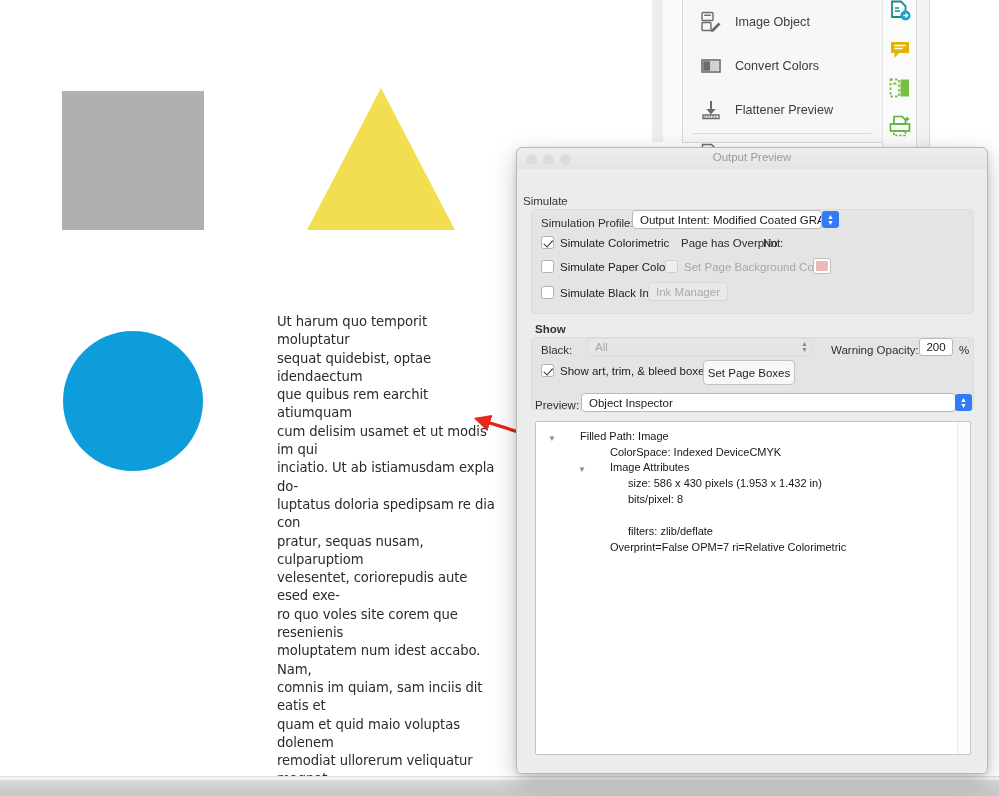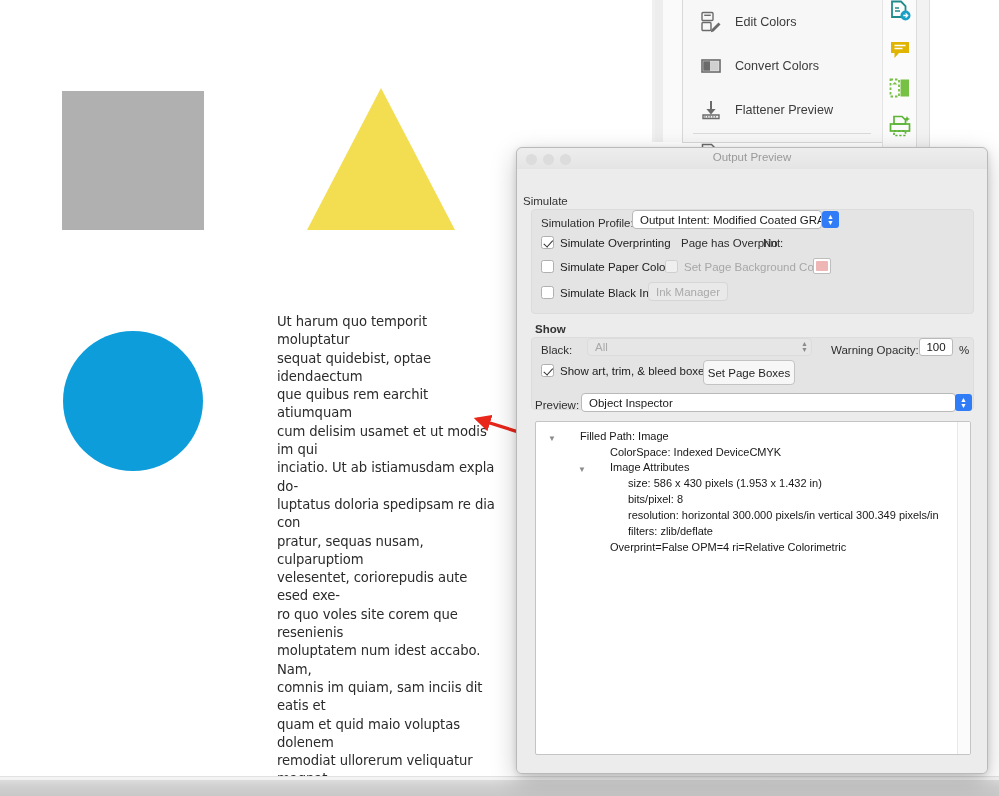--- a/index.html
+++ b/index.html
@@ -428,21 +428,21 @@
 
   <div class="tool-row" style="top:60px">
     <span class="tool-icon">
       <svg width="24" height="24" viewBox="0 0 24 24">
         <rect x="3" y="2.5" width="11" height="8" rx="1" fill="none" stroke="#6b6b6b" stroke-width="1.4"></rect>
         <rect x="5.2" y="4.6" width="6.6" height="1.4" fill="#6b6b6b"></rect>
         <rect x="3" y="12.5" width="9" height="8" rx="1" fill="none" stroke="#6b6b6b" stroke-width="1.4"></rect>
         <path d="M12.5 19.5 L19.5 12.5 L21.5 14.5 L14.5 21.5 L11.8 22.2 Z" fill="#6b6b6b"></path>
       </svg>
     </span>
-    <span class="tool-label">Edit Colors</span>
+    <span class="tool-label">Image Object</span>
   </div>
 
   <div class="tool-row" style="top:148px">
     <span class="tool-icon">
       <svg width="24" height="24" viewBox="0 0 24 24">
         <path d="M11 3 v8 h-3.6 L12 16.5 L16.6 11 H13 V3 Z" fill="#6b6b6b"></path>
         <path d="M4 17 h16 v3.5 h-16 Z" fill="none" stroke="#6b6b6b" stroke-width="1.4"></path>
         <g fill="#6b6b6b">
           <rect x="5.4" y="18.2" width="1.3" height="1.3"></rect>
           <rect x="8" y="18.2" width="1.3" height="1.3"></rect>
@@ -534,21 +534,21 @@
 
     <div class="field-label" style="left:24px; top:48px">Simulation Profile:</div>
 
     <div class="popup-button" style="left:115px; top:41px; width:190px; height:19px">Output Intent: Modified Coated GRACoL...</div>
     <div class="popup-stepper" style="left:305px; top:42px; height:17px">
       <span>▲</span>
         <span>▼</span>
     </div>
 
     <div class="checkbox checked" style="left:24px; top:67px"></div>
-    <div class="cb-label" style="left:43px; top:68px">Simulate Overprinting</div>
+    <div class="cb-label" style="left:43px; top:68px">Simulate Colorimetric</div>
     <div class="field-label" style="left:164px; top:68px">Page has Overprint:</div>
     <div class="field-label" style="left:246px; top:68px">No</div>
 
     <div class="checkbox" style="left:24px; top:91px"></div>
     <div class="cb-label" style="left:43px; top:92px">Simulate Paper Color</div>
 
     <div class="checkbox disabled" style="left:148px; top:91px"></div>
     <div class="cb-label disabled" style="left:167px; top:92px">Set Page Background Color</div>
     <div class="color-well" style="left:296px; top:89px; width:18px; height:16px">
       <div class="color-well-inner" id="bg-swatch-inner" style="background: rgb(239, 182, 182);"></div>
@@ -562,21 +562,21 @@
     <div class="group-box" id="show-box"></div>
 
     <div class="field-label" style="left:24px; top:175px">Black:</div>
     <div class="popup-disabled" style="left:70px; top:169px; width:225px; height:18px">All</div>
     <div class="popup-stepper disabled" style="left:279px; top:170px; height:16px">
       <span>▲</span>
         <span>▼</span>
     </div>
 
     <div class="field-label" style="left:314px; top:175px">Warning Opacity:</div>
-    <div class="text-field" style="left:402px; top:169px; width:34px; height:18px">100</div>
+    <div class="text-field" style="left:402px; top:169px; width:34px; height:18px">200</div>
     <div class="field-label" style="left:442px; top:175px">%</div>
 
     <div class="checkbox checked" style="left:24px; top:195px"></div>
     <div class="cb-label" style="left:43px; top:196px">Show art, trim, &amp; bleed boxes</div>
     <div class="push-button" style="left:186px; top:191px; width:92px; height:25px">Set Page Boxes</div>
 
     <div class="field-label" id="preview-label">Preview:</div>
     <div class="popup-button" style="left:64px; top:224px; width:375px; height:19px">Object Inspector</div>
     <div class="popup-stepper" style="left:438px; top:225px; height:17px">
       <span>▲</span>
@@ -589,19 +589,18 @@
       <span class="disclosure" style="left:12px; top:12px">▼</span>
       <div class="tree-row" style="left:44px; top:8px">Filled Path: Image</div>
 
       <div class="tree-row" style="left:74px; top:24px">ColorSpace: Indexed DeviceCMYK</div>
 
       <span class="disclosure" style="left:42px; top:43px">▼</span>
       <div class="tree-row" style="left:74px; top:39px">Image Attributes</div>
 
       <div class="tree-row" style="left:92px; top:55px">size: 586 x 430 pixels (1.953 x 1.432 in)</div>
       <div class="tree-row" style="left:92px; top:71px">bits/pixel: 8</div>
-      <div class="tree-row" style="left:92px; top:87px">resolution: horizontal 300.000 pixels/in vertical 300.349 pixels/in</div>
       <div class="tree-row" style="left:92px; top:103px">filters: zlib/deflate</div>
-      <div class="tree-row" style="left:74px; top:119px">Overprint=False OPM=4 ri=Relative Colorimetric</div>
+      <div class="tree-row" style="left:74px; top:119px">Overprint=False OPM=7 ri=Relative Colorimetric</div>
     </div>
 
   </div>
 </div>
 
 </body></html>

